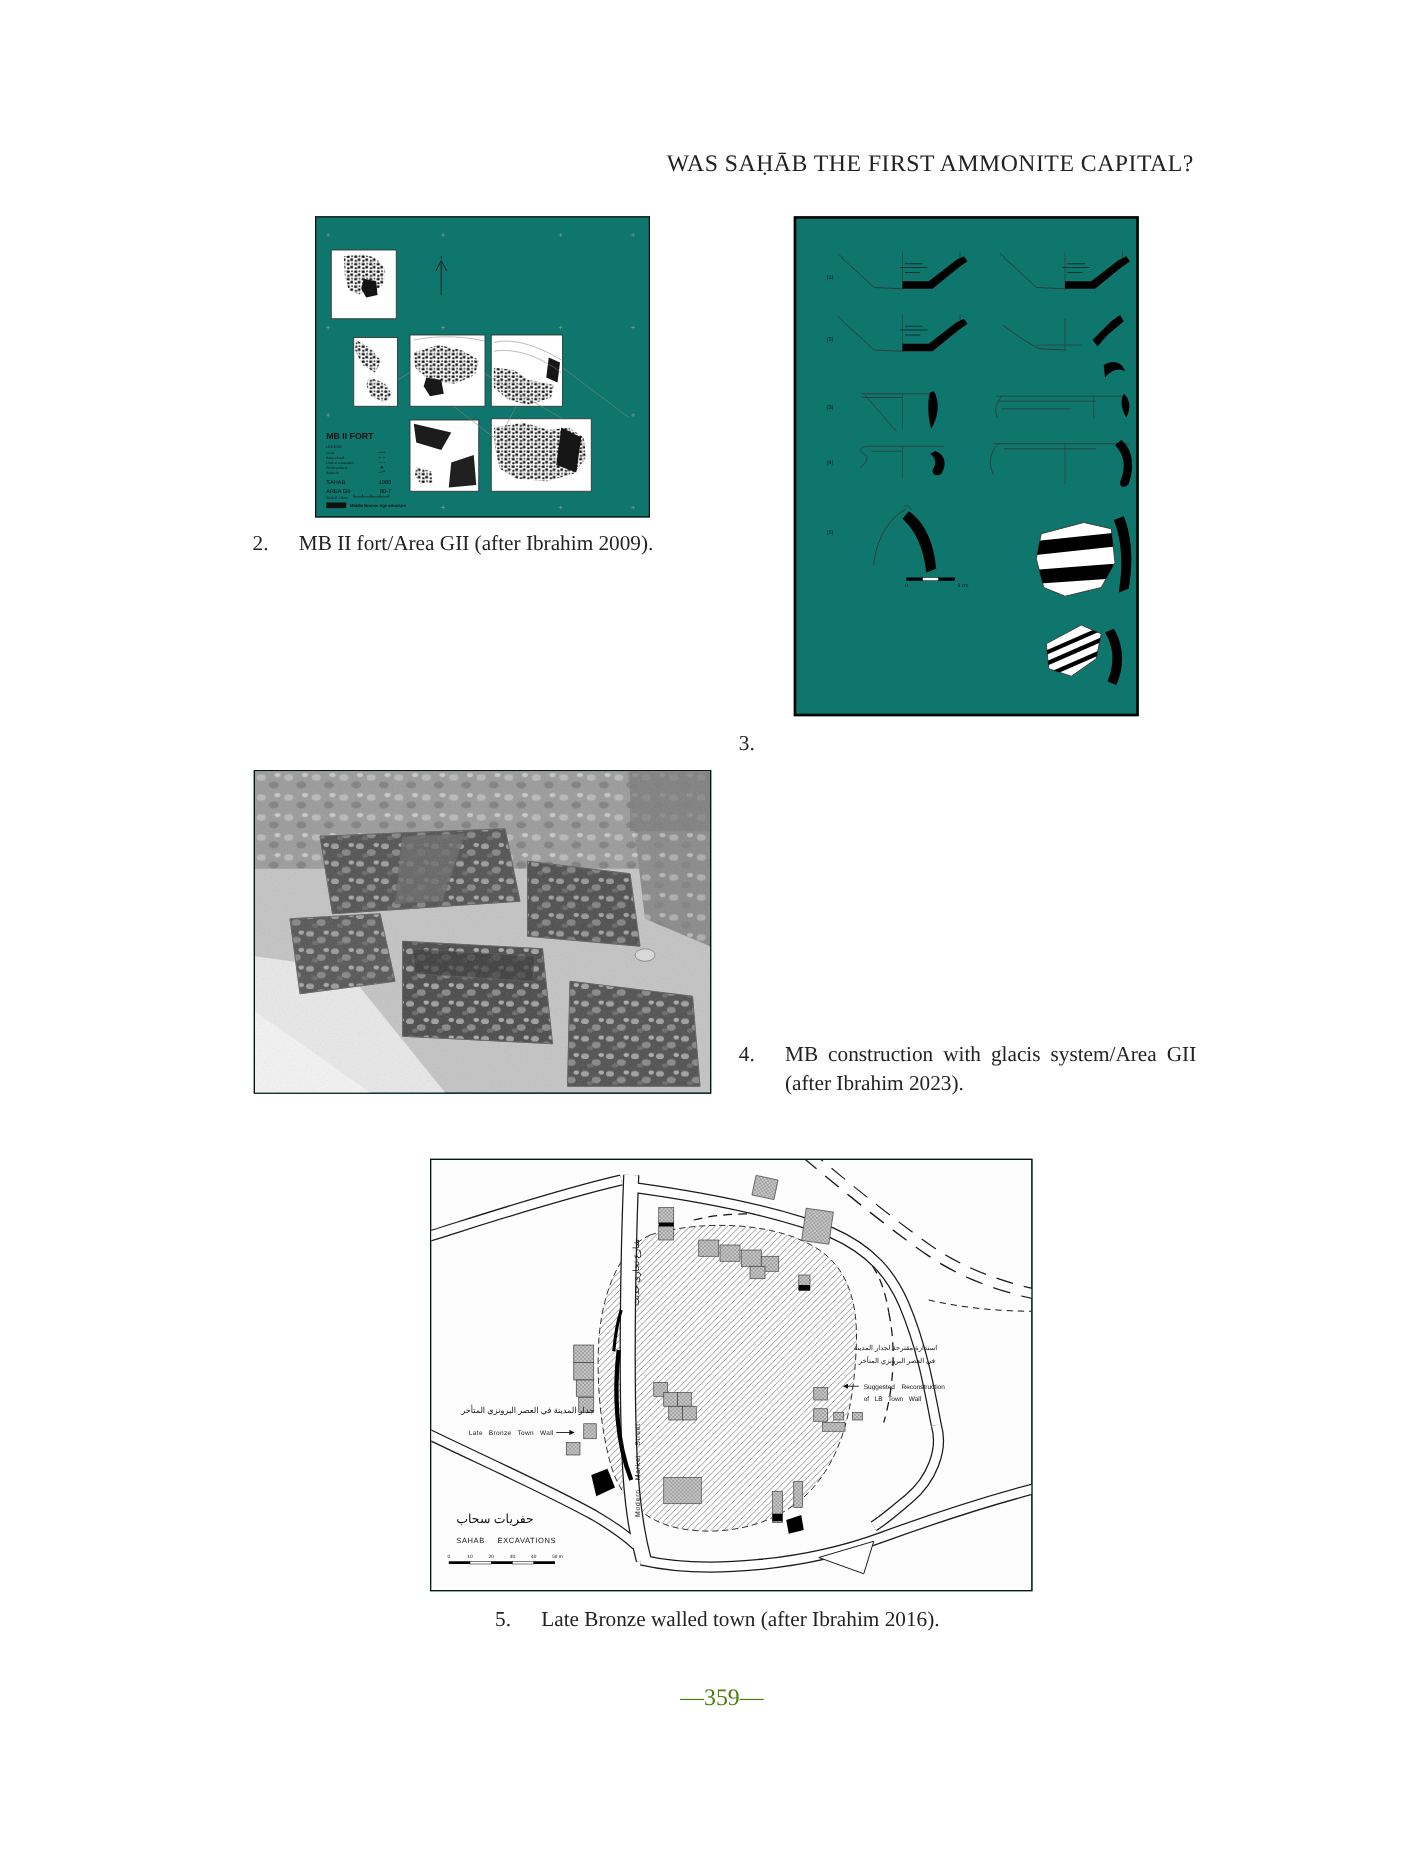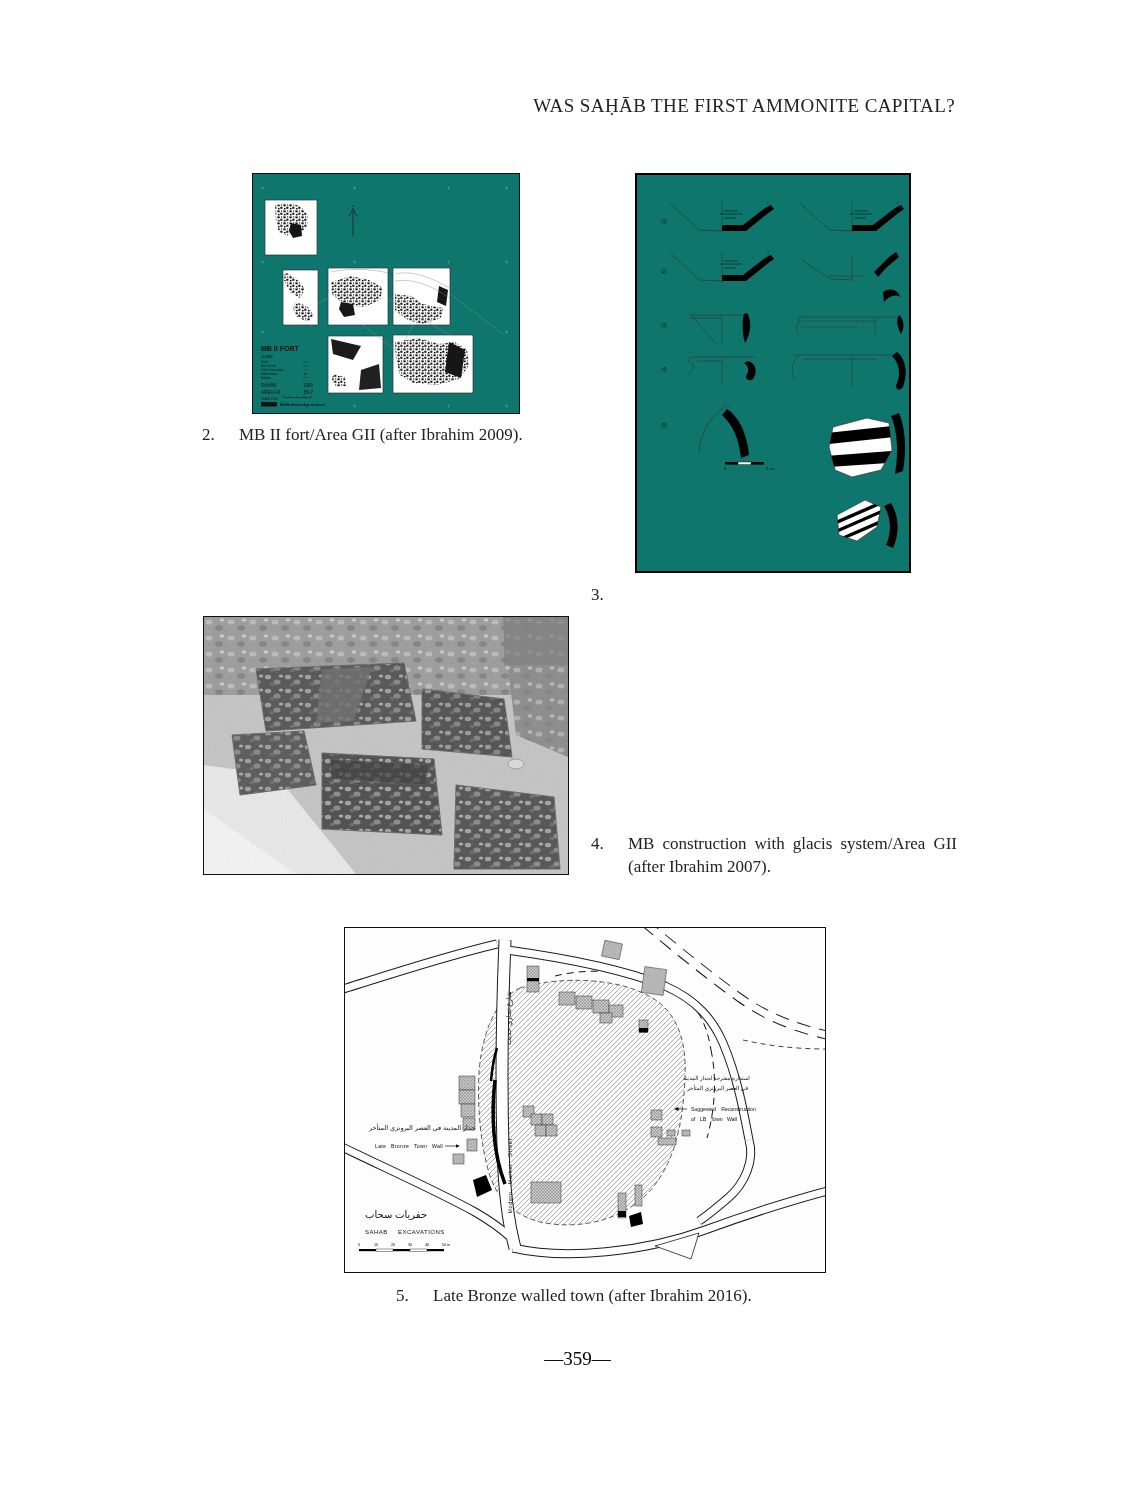--- a/index.html
+++ b/index.html
@@ -1,35 +1,35 @@
 <!DOCTYPE html>
 <html><head>
 <meta charset="utf-8">
 <style>
   html,body{margin:0;padding:0;background:#e8e8e8;}
   .page{position:relative;width:1126px;height:1500px;background:#ffffff;margin:0 auto;
         font-family:"Liberation Serif","DejaVu Serif",serif;color:#1e1e1e;overflow:hidden;}
-  .running-head{position:absolute;top:95px;left:200px;width:755px;text-align:right;
+  .running-head{position:absolute;top:121px;left:200px;width:755px;text-align:right;
         font-size:19px;letter-spacing:0.4px;color:#222;}
   .caption{position:absolute;display:flex;font-size:17px;line-height:1.35;color:#222;}
   .caption .num{width:37px;flex:none;}
   .caption .txt{flex:1;}
   .caption .txt.just{text-align:justify;}
   .cap2{left:202px;top:424px;width:352px;}
   .cap3{left:591px;top:584px;width:366px;}
   .cap4{left:591px;top:833px;width:366px;}
   .cap5{left:396px;top:1285px;width:369px;}
   .figbox{position:absolute;background:#0f766e;}
   .fig2{left:252px;top:173px;width:266px;height:239px;border:1px solid #111;}
   .fig3{left:635px;top:173px;width:272px;height:396px;border:2px solid #000;}
   .fig4{left:203px;top:616px;width:364px;height:257px;border:1.5px solid #111;}
   .fig5{left:344px;top:927px;width:480px;height:344px;border:1px solid #111;}
   .figbox svg{display:block;width:100%;height:100%;}
   .page-num{position:absolute;top:1348px;left:200px;width:755px;text-align:center;
-        font-size:19px;color:#000000;}
+        font-size:19px;color:#4d7c0f;}
   svg text{font-family:"Liberation Sans","DejaVu Sans",sans-serif;fill:#111;}
 </style>
 </head>
 <body>
 
 <div class="page">
 
   <div class="running-head">WAS SAḤĀB THE FIRST AMMONITE CAPITAL?</div>
 
   <div class="figbox fig2">
@@ -306,21 +306,21 @@
           <polygon points="252,168 350,180 356,252 250,252" fill="url(#stones)" opacity="0.9"></polygon>
         </g>
       </g>
       <ellipse cx="312" cy="147" rx="8" ry="5" fill="#dadada" stroke="#777" stroke-width="0.6"></ellipse>
       <rect width="364" height="257" filter="url(#grain)" opacity="0.16"></rect>
     </svg>
   </div>
 
   <div class="caption cap4">
     <span class="num">4.</span>
-    <span class="txt just">MB construction with glacis system/Area GII (after Ibrahim 2007).</span>
+    <span class="txt just">MB construction with glacis system/Area GII (after Ibrahim 2023).</span>
   </div>
 
   <div class="figbox fig5">
     <svg viewBox="0 0 480 344">
       <defs>
         <pattern id="hatch" width="5" height="5" patternUnits="userSpaceOnUse">
           <path d="M0,5 L5,0" stroke="#5a5a5a" stroke-width="0.5"></path>
         </pattern>
         <pattern id="xhatch" width="3" height="3" patternUnits="userSpaceOnUse">
           <rect width="3" height="3" fill="#c9c9c9"></rect>

